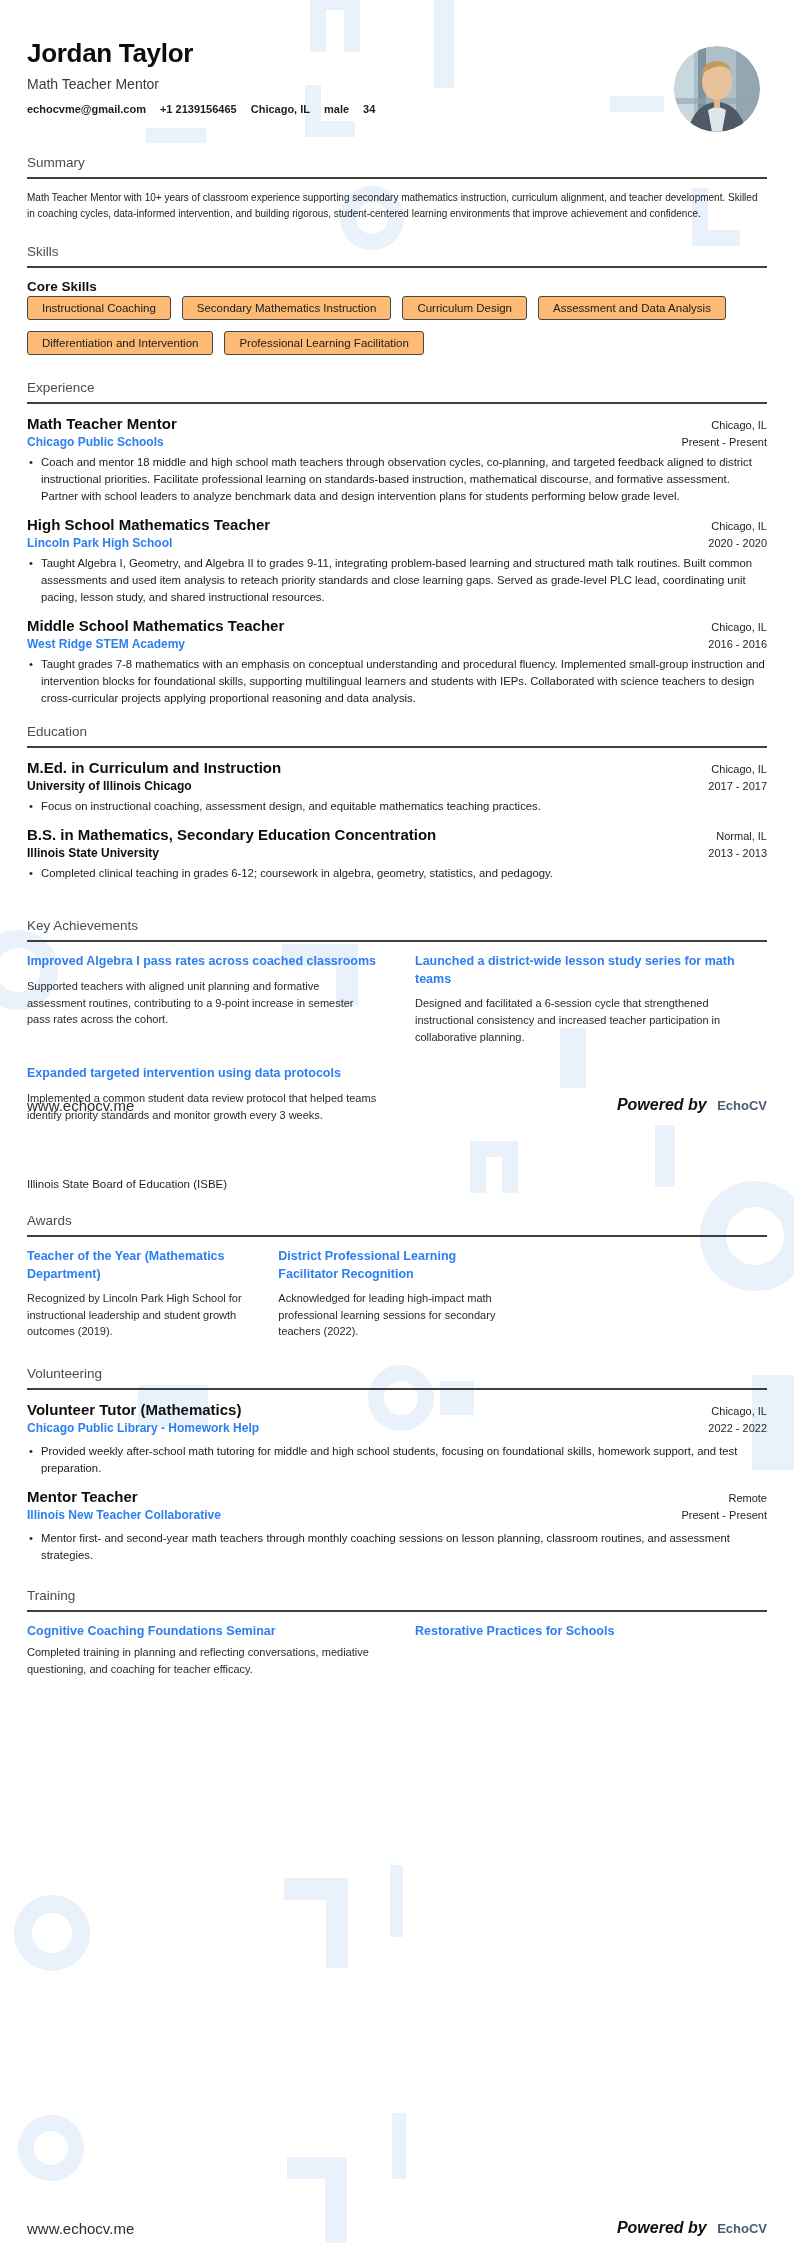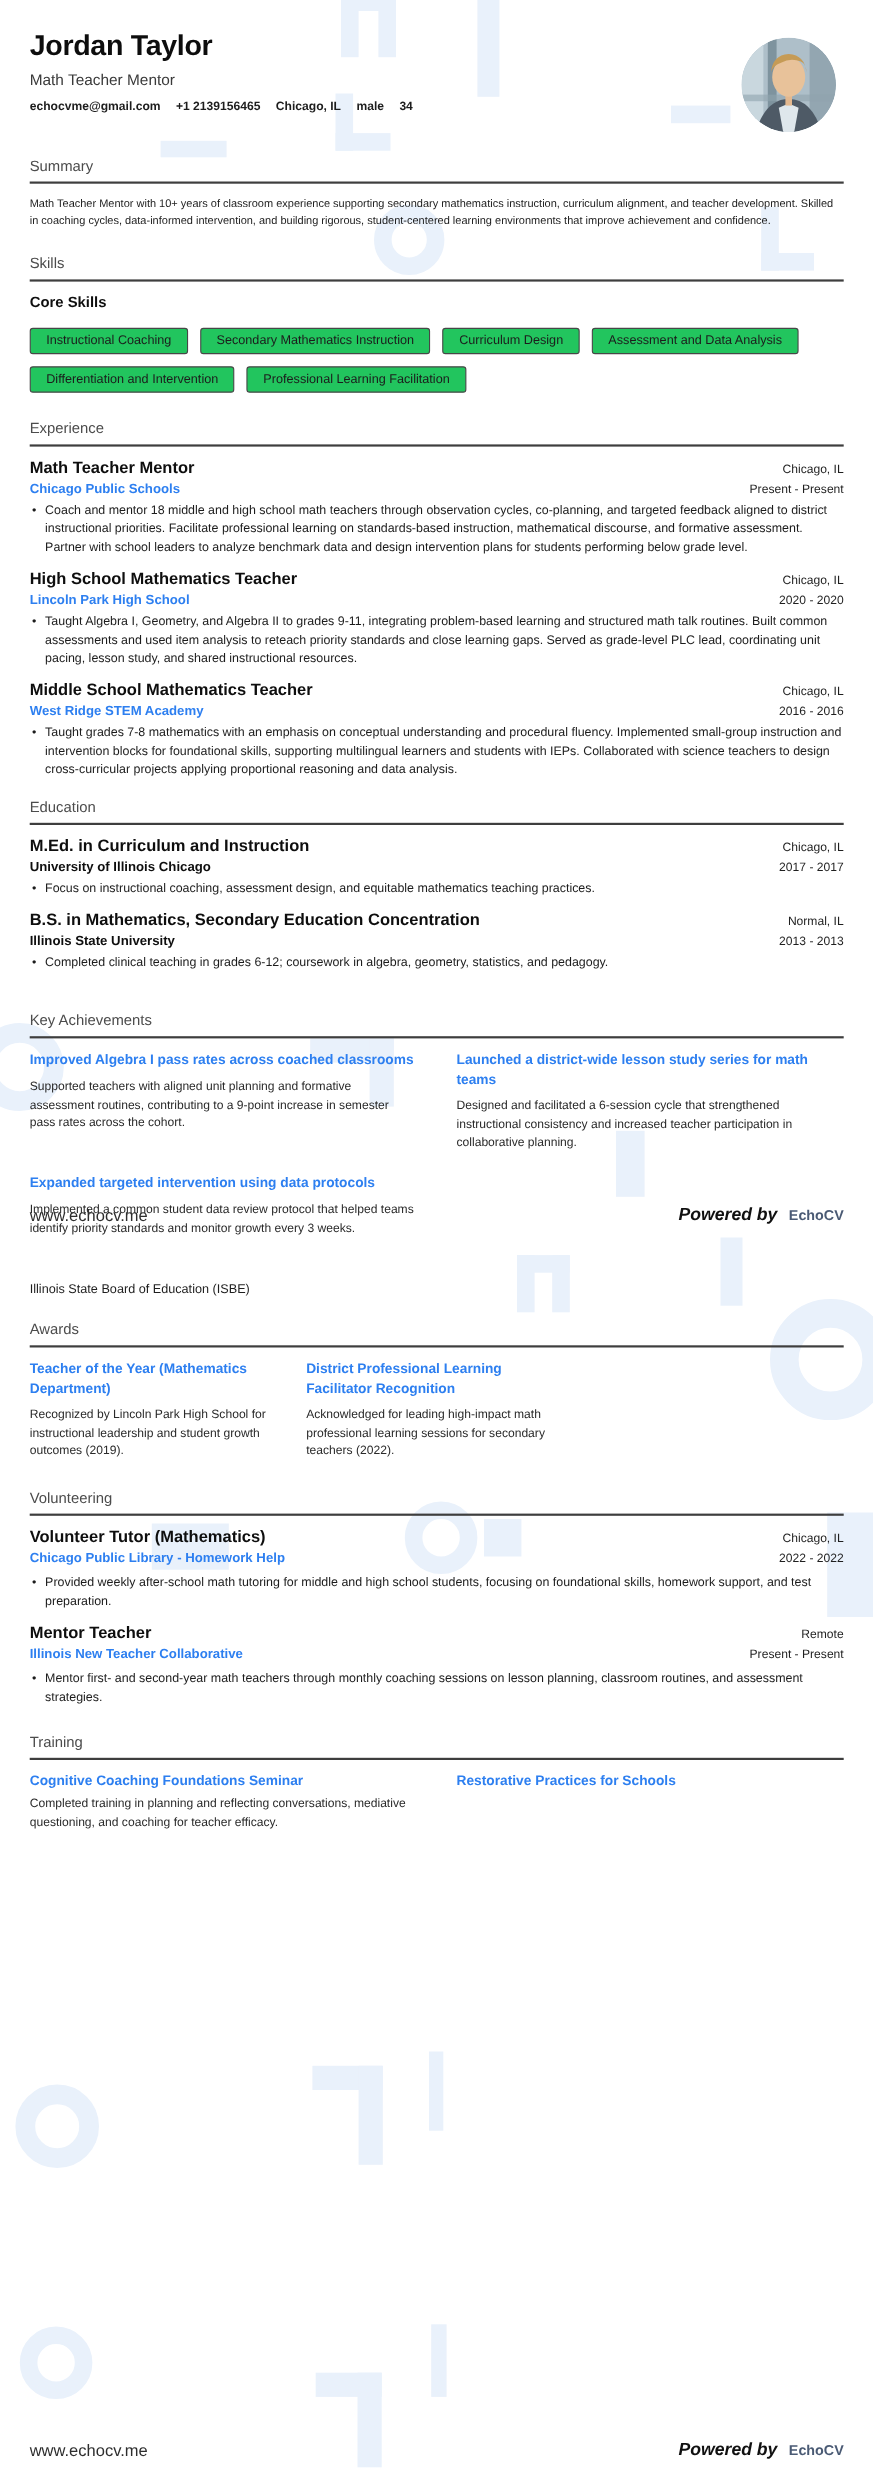--- a/index.html
+++ b/index.html
@@ -9,21 +9,21 @@
     --ink:#161616;
     --rule:#3e3e3e;
   }
   html,body{ background:#ffffff; }
   body{
     width:794px; margin:0 auto;
     font-family:"Liberation Sans","DejaVu Sans",sans-serif;
     color:var(--ink);
   }
   .page{ width:794px; height:1123px; position:relative; overflow:hidden; background:#fff; }
-  .content{ position:relative; z-index:1; padding:0 27px; }
+  .content{ position:relative; z-index:1; padding:12px 27px; }
 
   
   .wm{ position:absolute; z-index:0; }
   .wm-bar{ background:var(--wm); }
   .wm-ring{ border:16px solid var(--wm); border-radius:50%; background:transparent; }
   .wm-u{ border:16px solid var(--wm); border-bottom:none; }
   .wm-l{ border-left:16px solid var(--wm); border-bottom:16px solid var(--wm); }
   .wm-c{ border-top:22px solid var(--wm); border-right:22px solid var(--wm); }
 
   
@@ -32,24 +32,24 @@
   .role{ font-size:14px; color:#3a3a3a; margin-top:7px; }
   .contact{ display:flex; gap:14px; margin-top:11px; font-size:11px; font-weight:600; color:#1d1d1d; }
   .avatar{ width:86px; height:86px; border-radius:50%; overflow:hidden; flex-shrink:0; margin-top:8px; margin-right:7px; }
   .avatar svg{ display:block; }
 
   
   .sec{ margin-top:23px; }
   .sec-head{ font-size:13.5px; color:#4c4c4c; margin-bottom:7px; font-weight:400; }
   .sec-rule{ height:2px; background:var(--rule); margin-bottom:11px; }
 
-  .subhead{ font-size:13.5px; font-weight:700; color:#0f0f0f; margin:1px 0 16px; }
+  .subhead{ font-size:13.5px; font-weight:700; color:#0f0f0f; margin:1px 0 2px; }
   .chips{ display:flex; flex-wrap:wrap; }
   .chip{ display:inline-block; border:1.5px solid #474747; border-radius:3px; padding:5px 14px;
-         font-size:11.5px; color:#1c1c1c; margin:0 11px 11px 0; background:#22c55e; }
+         font-size:11.5px; color:#1c1c1c; margin:0 11px 11px 0; background:#fdba74; }
 
   .entry{ margin-bottom:11px; }
   .entry-top{ display:flex; justify-content:space-between; align-items:baseline; }
   .entry-title{ font-size:15px; font-weight:700; color:#0e0e0e; }
   .entry-loc{ font-size:11px; color:#1f1f1f; white-space:nowrap; }
   .entry-sub{ display:flex; justify-content:space-between; align-items:baseline; margin-top:3px; }
   .entry-org{ font-size:12px; font-weight:700; color:var(--accent); }
   .entry-org.plain{ color:#0e0e0e; }
   .entry-dates{ font-size:11px; color:#1f1f1f; white-space:nowrap; }
   .bullet{ margin-top:5px; font-size:11.3px; line-height:1.5; color:#1c1c1c; padding-left:14px; position:relative; }

